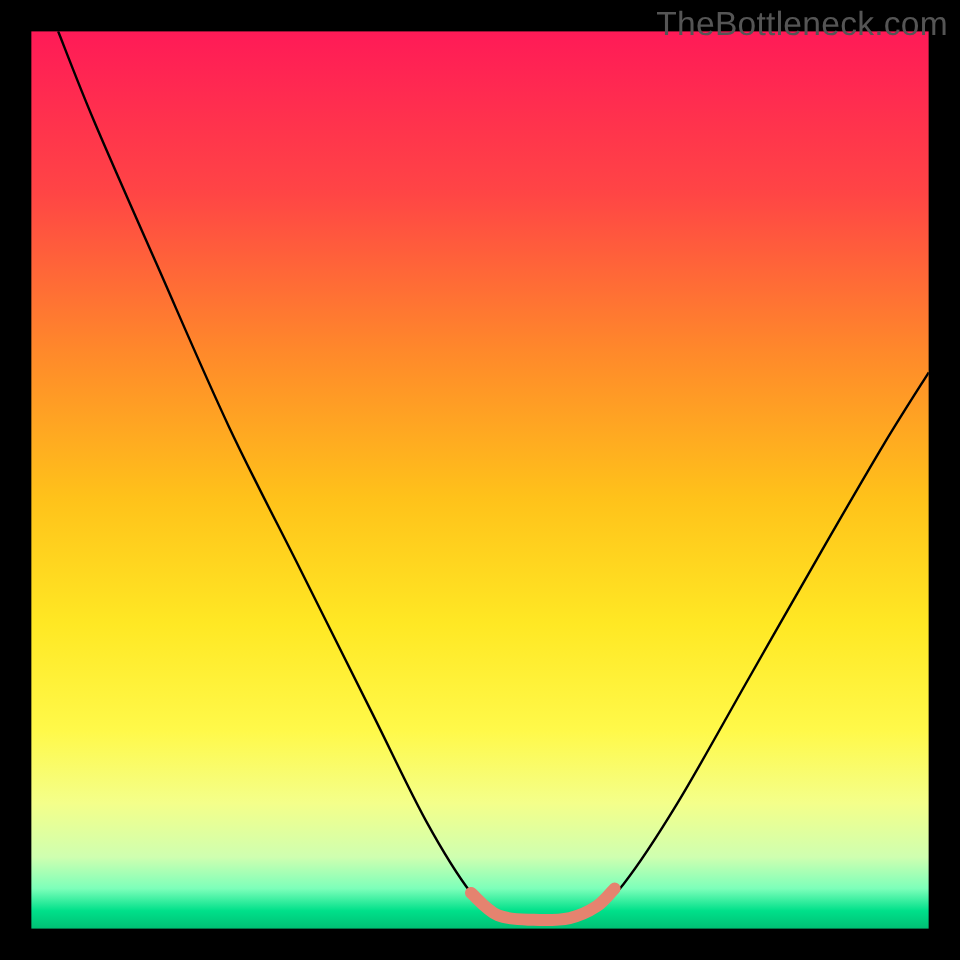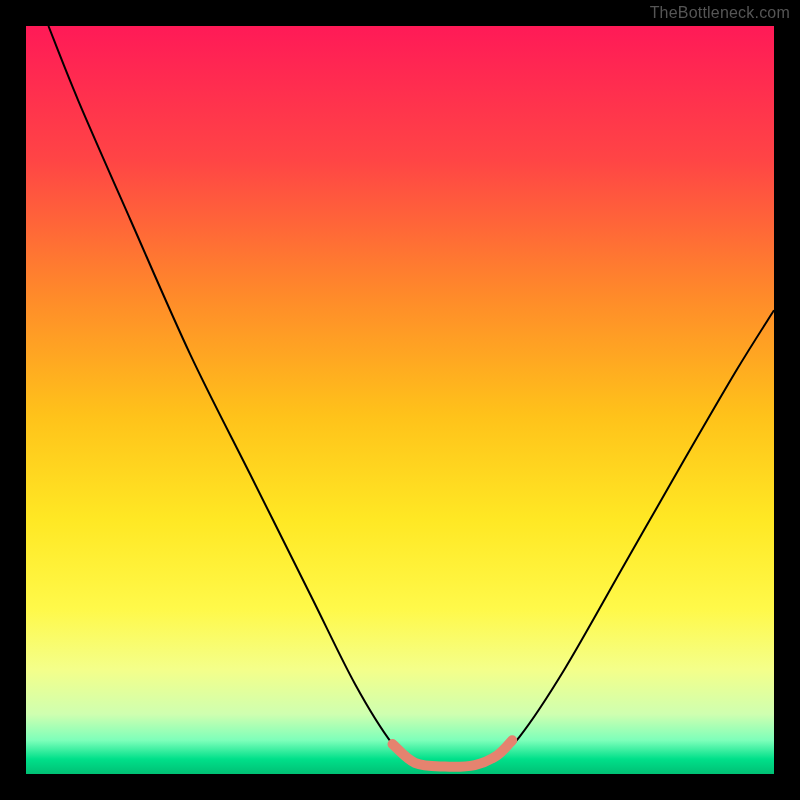--- a/index.html
+++ b/index.html
@@ -14,21 +14,21 @@
   .stage {
     position: relative;
     width: 800px;
     height: 800px;
   }
   .watermark {
     position: absolute;
     top: 4px;
     right: 10px;
     color: #555;
-    font-size: 16px;
+    font-size: 28px;
     font-weight: 500;
     letter-spacing: 0.2px;
     z-index: 10;
     user-select: none;
   }
   .plot {
     position: absolute;
     left: 26px;
     top: 26px;
     width: 748px;

